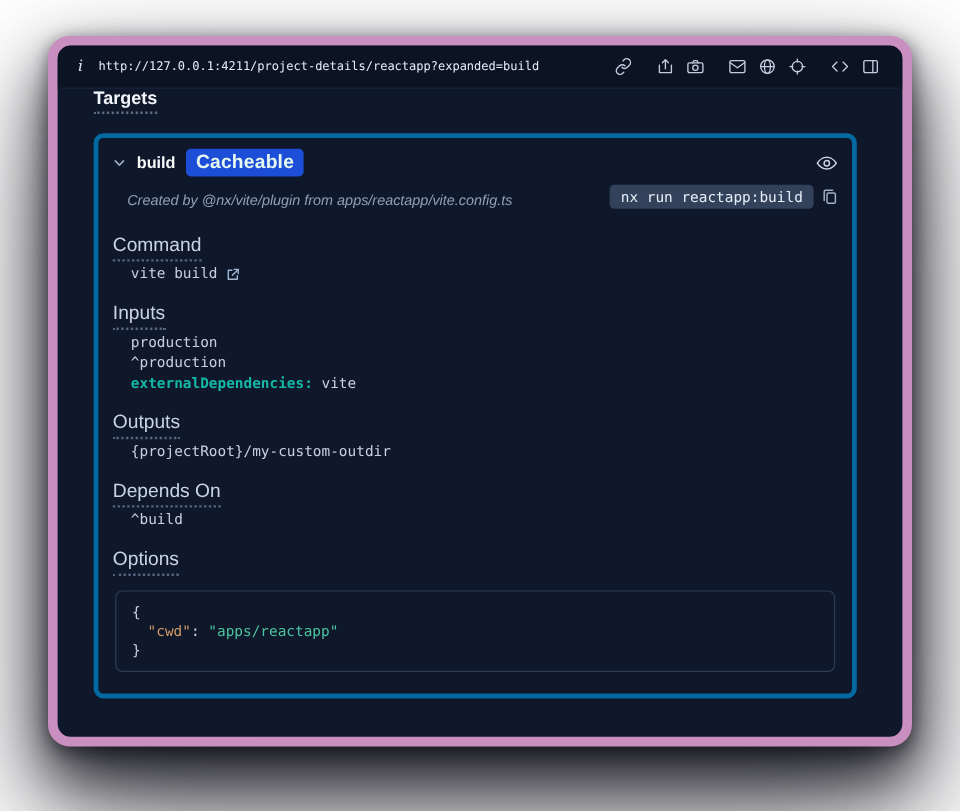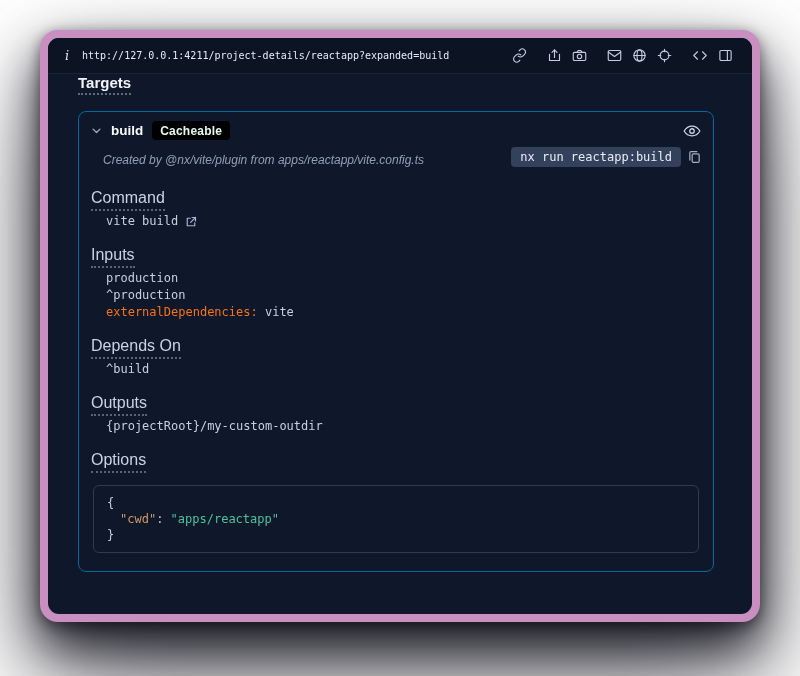--- a/index.html
+++ b/index.html
@@ -31,27 +31,27 @@
   .tb-btn { display: flex; align-items: center; justify-content: center; padding: 0 5px; cursor: pointer; }
   .tb-sep { width: 10px; }
   .content {
     flex: 1; padding: 0 38px 0 30px; overflow: hidden; position: relative; color: #e2e8f0;
   }
   .targets-heading {
     display: inline-block; margin: -7px 0 0 0; font-size: 15px; font-weight: 700;
     color: #f1f5f9; border-bottom: 2px dotted #5b6b82; padding-bottom: 2px;
   }
   .card {
-    border: 1px solid #0369a1; border-radius: 8px; margin-top: 16px; background: transparent;
+    border: 4px solid #0369a1; border-radius: 8px; margin-top: 16px; background: transparent;
   }
   .card-header { display: flex; align-items: center; gap: 9px; padding: 9px 12px 5px; cursor: pointer; }
   .chev { color: #9aa9c0; display: flex; }
   .target-name { font-weight: 700; font-size: 13.5px; color: #f8fafc; }
   .badge {
-    background: #000000; color: #e7f9ef; font-size: 12px; font-weight: 600;
+    background: #1d4ed8; color: #e7f9ef; font-size: 16px; font-weight: 600;
     padding: 2.5px 8px; border-radius: 4px; letter-spacing: .2px;
   }
   .eye-btn { margin-left: auto; color: #cbd5e1; display: flex; cursor: pointer; }
   .card-subheader { display: flex; align-items: flex-end; padding: 2px 12px 10px 24px; }
   .created-by { font-style: italic; font-size: 12px; color: #8fa0b8; }
   .chip-wrap { margin-left: auto; display: flex; align-items: center; }
   .run-chip {
     background: #33415a; color: #e8eef7; font-family: "DejaVu Sans Mono", monospace;
     font-size: 12px; padding: 3px 9px; border-radius: 4px; white-space: nowrap; margin-left: 48px;
   }
@@ -61,21 +61,21 @@
   .section:first-child { margin-top: 6px; }
   .section-label {
     display: inline-block; font-size: 16px; color: #c9d4e3;
     border-bottom: 2px dotted #55657e; padding-bottom: 2px;
   }
   .section-content {
     margin: 2px 0 0 15px; font-family: "DejaVu Sans Mono", monospace;
     font-size: 12px; color: #c6d0de;
   }
   .mono-line { line-height: 17px; }
-  .ext-key { font-weight: 400; color: #f97316; text-align: center; }
+  .ext-key { font-weight: 700; color: #14b8a6; text-align: center; }
   .command-line { display: flex; align-items: center; gap: 7px; }
   .extlink { color: #9fb6d4; display: flex; cursor: pointer; }
   .options-box {
     margin: 12px 2px 0; border: 1px solid #2c3c55; border-radius: 6px;
     padding: 9px 13px; font-family: "DejaVu Sans Mono", monospace;
     font-size: 12px; line-height: 16px; color: #c6d0de;
   }
   .json-indent { padding-left: 13px; }
   .json-key { color: #d19a66; }
   .json-value { color: #4cc3a0; }
@@ -203,30 +203,30 @@
             <div class="section-content">
               <div class="mono-line">production</div>
               <div class="mono-line">^production</div>
               <div class="mono-line">
                 <span class="ext-key">externalDependencies:</span><span> vite</span>
               </div>
             </div>
           </div>
 
           <div class="section">
+            <span class="section-label">Outputs</span>
+            <div class="section-content">
+              <div class="mono-line">{projectRoot}/my-custom-outdir</div>
+            </div>
+          </div>
+
+          <div class="section">
             <span class="section-label">Depends On</span>
             <div class="section-content">
               <div class="mono-line">^build</div>
-            </div>
-          </div>
-
-          <div class="section">
-            <span class="section-label">Outputs</span>
-            <div class="section-content">
-              <div class="mono-line">{projectRoot}/my-custom-outdir</div>
             </div>
           </div>
 
           <div class="section">
             <span class="section-label">Options</span>
             <div class="options-box">
               <div>{</div>
               <div class="json-indent">
                 <span class="json-key">"cwd"</span><span>: </span><span class="json-value">"apps/reactapp"</span>
               </div>

